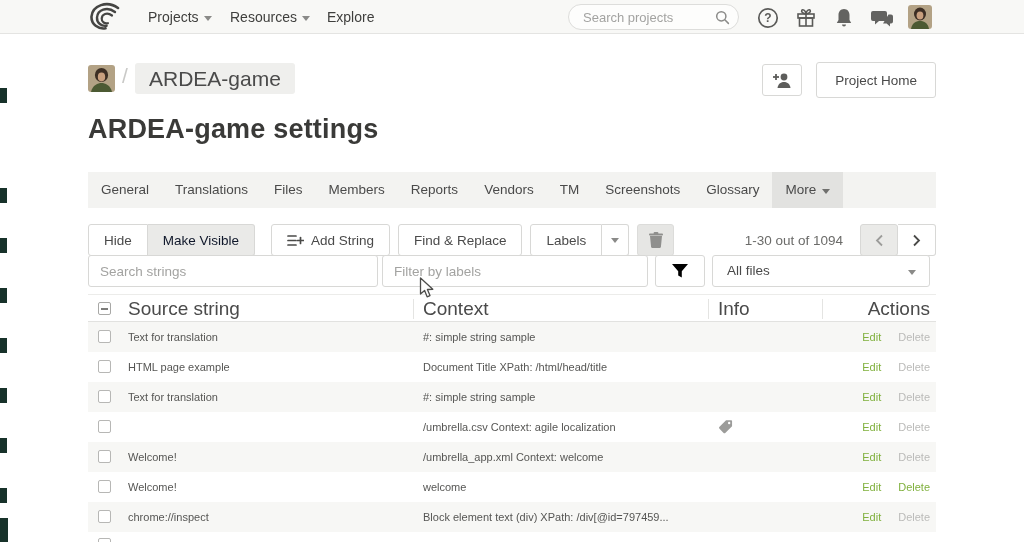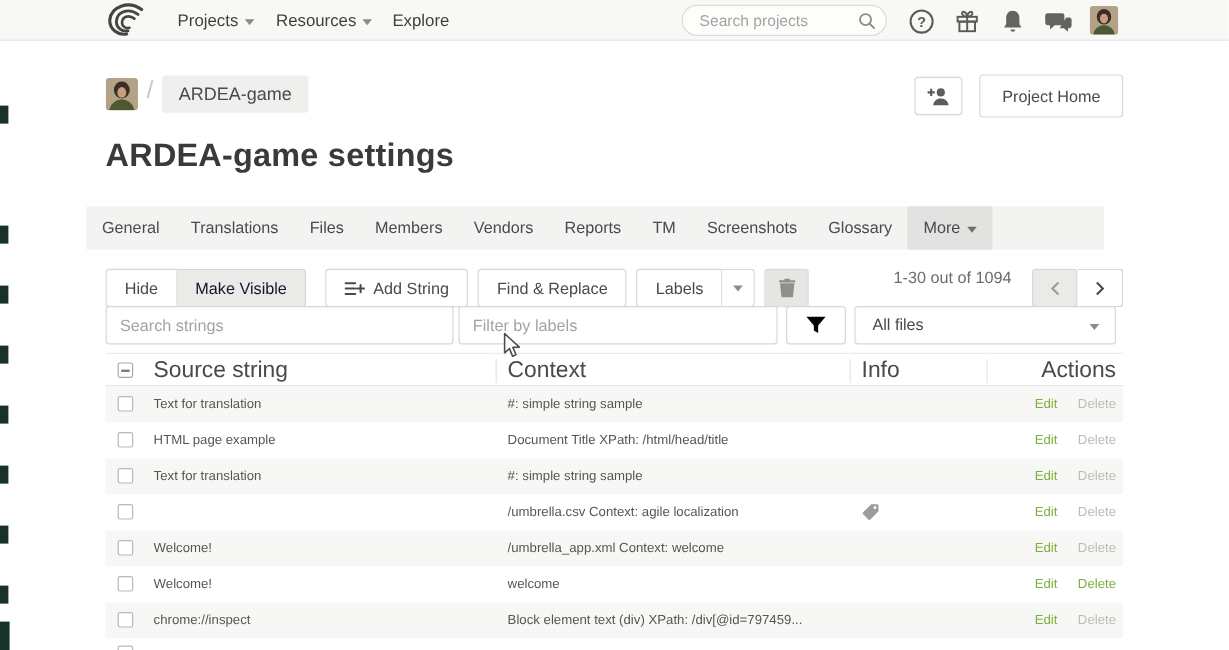--- a/index.html
+++ b/index.html
@@ -29,53 +29,53 @@
 
   
   .edge-mark { position:absolute; left:0; width:7px; background:#17322a; }
 
   
   .crumb-row { position:absolute; left:88px; top:62px; width:848px; height:36px; }
   .crumb-avatar { position:absolute; left:0; top:3px; width:27px; height:27px;
     border-radius:3px; overflow:hidden; }
   .crumb-slash { position:absolute; left:34px; top:2px; font-size:21px; color:#c9c9c7; }
   .crumb-chip { position:absolute; left:47px; top:1px; height:31px; line-height:31px;
-    padding:0 14px; background:#efefed; border-radius:3px; font-size:15px; color:#4a4a4a; cursor:pointer; }
+    padding:0 14px; background:#efefed; border-radius:3px; font-size:21px; color:#4a4a4a; cursor:pointer; }
   .crumb-actions { position:absolute; right:0; top:0; display:flex; gap:14px; }
   .btn { background:#fff; border:1px solid #d8d8d6; border-radius:3px; color:#4a4a4a;
     font-family:"Liberation Sans",sans-serif; font-size:13.5px; cursor:pointer;
     display:inline-flex; align-items:center; justify-content:center; }
   .invite-btn { width:40px; height:32px; margin-top:2px;}
   .home-btn { height:36px; padding:0 18px; }
 
   
   .page-title { position:absolute; left:88px; top:114px; font-size:27px; font-weight:700;
     color:#3a3a38; letter-spacing:.2px; }
 
   
-  .tab-bar { position:absolute; left:72px; top:172px; width:848px; height:36px;
+  .tab-bar { position:absolute; left:88px; top:172px; width:848px; height:36px;
     background:#f3f3f1; display:flex; }
   .tab { height:36px; line-height:36px; padding:0 13px; font-size:13.5px; color:#4a4a4a;
     cursor:pointer; white-space:nowrap; }
   .tab.active { background:#e2e2e0; }
   .tab .caret { display:inline-block; width:0; height:0; border-left:4px solid transparent;
     border-right:4px solid transparent; border-top:5px solid #6f6f6d; margin-left:6px; }
 
   
   .toolbar { position:absolute; left:88px; top:216px; width:848px; height:32px;margin-top:8px; }
   .tb-left { position:absolute; left:0; top:0; display:flex; align-items:center; }
   .tb-btn { height:32px; padding:0 15px; }
   .group { display:flex; }
   .group .tb-btn:first-child { border-radius:3px 0 0 3px; }
   .group .tb-btn:last-child { border-radius:0 3px 3px 0; border-left:none; }
   .btn.disabled { background:#eaeae8; color:#0f172a; cursor:default; }
   .gap8 { width:8px; }
   .labels-caret { width:27px; padding:0; }
   .icon-btn { width:37px; padding:0; background:#e6e6e4; border:1px solid #dcdcda; }
-  .pagination { position:absolute; right:0; top:0; display:flex; }
+  .pagination { position:absolute; right:0; top:0; display:flex; align-items:center; }
   .page-info { font-size:13.5px; color:#6b6b69; margin-right:17px; }
 
   
   .filter-row { position:absolute; left:88px; top:255px; width:848px; height:32px; }
   .f-input { position:absolute; top:0; height:32px; border:1px solid #d8d8d6; border-radius:3px;
     background:#fff; font-family:"Liberation Sans",sans-serif; font-size:13.5px; color:#555;
     padding:5px 11px; outline:none; }
   .f-input::placeholder { color:#a3a3a1; }
   .funnel-btn { position:absolute; left:567px; top:0; width:50px; height:32px; }
   .files-select { position:absolute; left:624px; top:0; width:218px; height:32px;
@@ -216,22 +216,22 @@
     </div>
   </div>
 
   <h1 class="page-title">ARDEA-game settings</h1>
 
   <div class="tab-bar">
       <div class="tab"><span>General</span></div>
       <div class="tab"><span>Translations</span></div>
       <div class="tab"><span>Files</span></div>
       <div class="tab"><span>Members</span></div>
+      <div class="tab"><span>Reports</span></div>
       <div class="tab"><span>Vendors</span></div>
-      <div class="tab"><span>Reports</span></div>
       <div class="tab"><span>TM</span></div>
       <div class="tab"><span>Screenshots</span></div>
       <div class="tab"><span>Glossary</span></div>
       <div class="tab active"><span>More</span><i class="caret"></i></div>
     </div>
 
   <div class="toolbar">
     <div class="tb-left">
       <div class="group">
         <button class="btn tb-btn">Hide</button>

